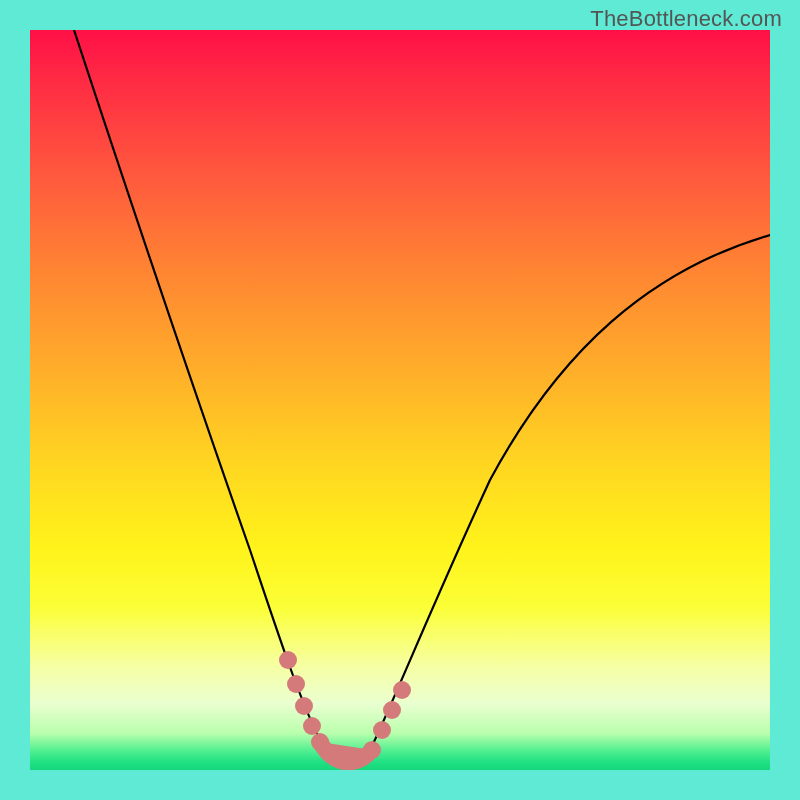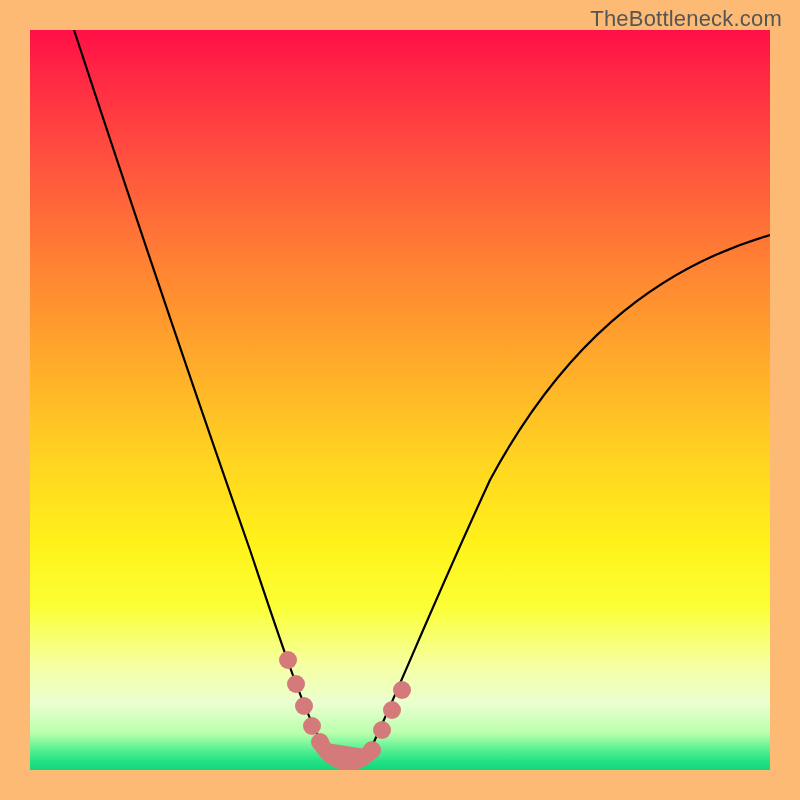--- a/index.html
+++ b/index.html
@@ -1,20 +1,20 @@
 <!DOCTYPE html>
 <html><head>
 <meta charset="utf-8">
 <style>
   * { margin: 0; padding: 0; box-sizing: border-box; }
   html, body { width: 800px; height: 800px; overflow: hidden; background: #000; }
   .outer {
     width: 800px;
     height: 800px;
-    background: #fdba74;
+    background: #5eead4;
     position: relative;
   }
   .watermark {
     position: absolute;
     top: 6px;
     right: 18px;
     font-family: Arial, Helvetica, sans-serif;
     font-size: 22px;
     color: #555;
     letter-spacing: 0.2px;

